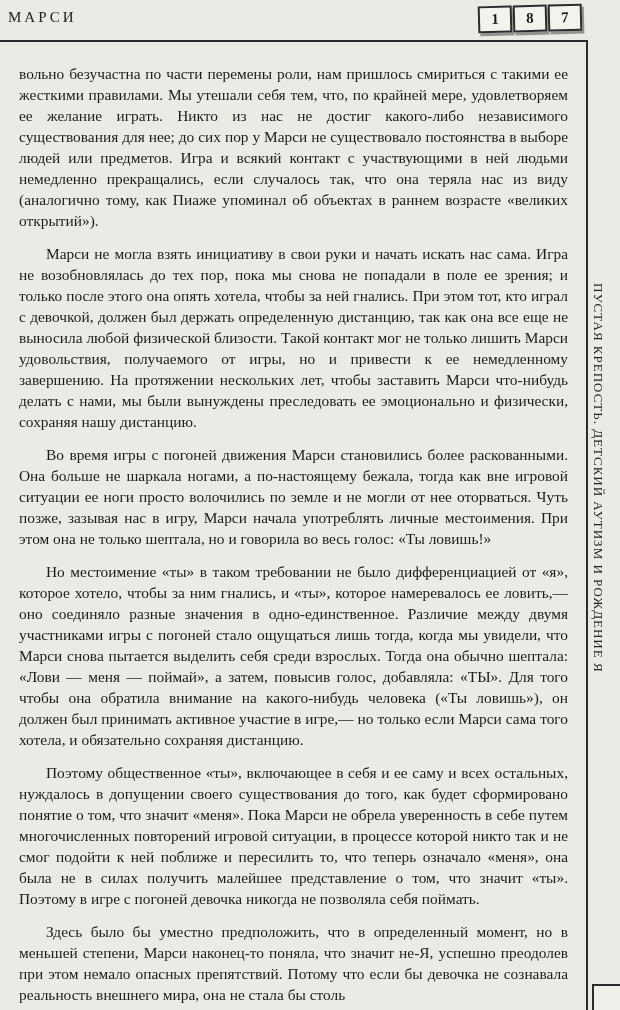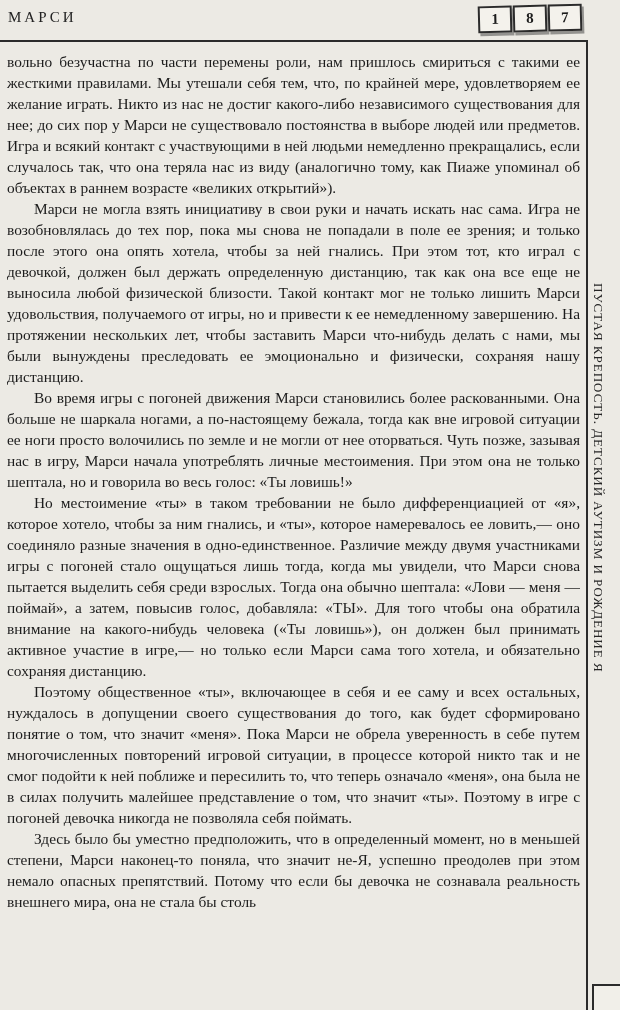--- a/index.html
+++ b/index.html
@@ -39,21 +39,21 @@
   }
   .v-rule {
     position: absolute; left: 586px; top: 40px;
     width: 2px; height: 970px; background: #2b2b2b;
   }
   .body-text {
     position: absolute; top: 51px; left: 7px; width: 573px;
     font-size: 15.4px; line-height: 21px;
     text-align: justify;
   }
-  .body-text p { margin: 0; }
+  .body-text p { margin: 12px; }
   .body-text p.indent { text-indent: 27px; font-family: Liberation Serif, serif; }
   .v-title {
     position: absolute; left: 590px; top: 283px;
     writing-mode: vertical-rl; text-orientation: mixed;
     font-size: 13px; letter-spacing: 1px; white-space: nowrap;
     color: #242424;
   }
   .corner-box {
     position: absolute; left: 592px; top: 984px;
     width: 34px; height: 32px;

